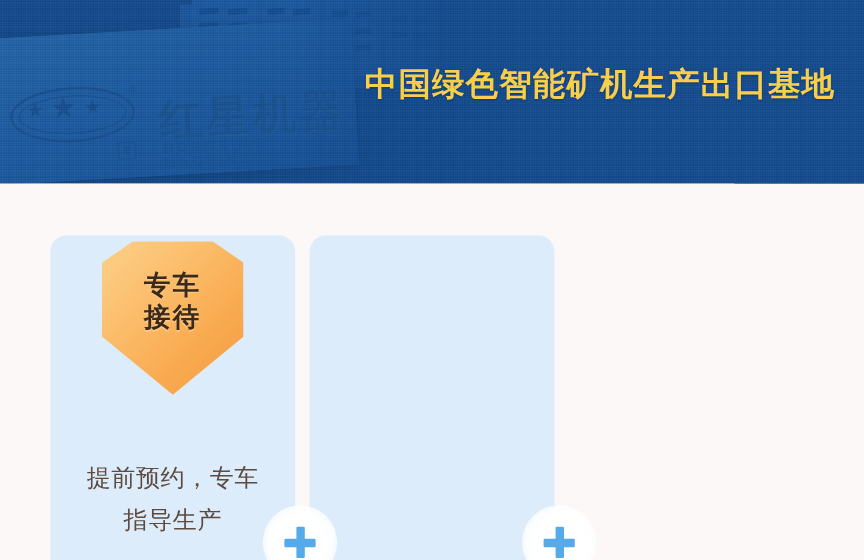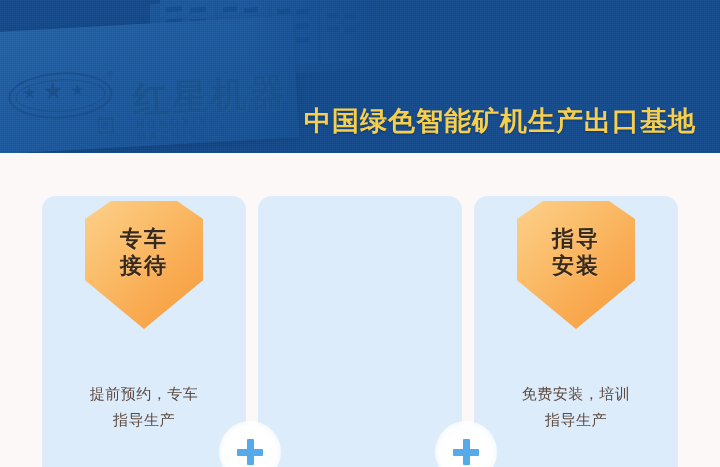--- a/index.html
+++ b/index.html
@@ -84,21 +84,21 @@
         #134a8e 100%);
   }
   .banner-noise{
     position:absolute;left:0;top:0;width:720px;height:153px;
     background-image:
       repeating-linear-gradient(0deg,rgba(255,255,255,.022) 0 1px,rgba(0,0,0,.022) 1px 2px),
       repeating-linear-gradient(90deg,rgba(255,255,255,.018) 0 1px,rgba(0,0,0,.018) 1px 2px);
   }
   .banner-text{
     position:absolute;right:24px;top:0;height:153px;
-    display:flex;flex-direction:row;justify-content:center;align-items:flex-end;
+    display:flex;flex-direction:column;justify-content:center;align-items:flex-end;
     text-align:right;
   }
   .banner-title{
     font-size:27px;font-weight:bold;color:#f7cf4d;letter-spacing:1px;
     font-family:"DejaVu Sans","Liberation Sans",sans-serif;
     text-shadow:0 1px 2px rgba(0,0,0,.25);
     margin:0 0 14px 0;white-space:nowrap;
   }
   .banner-sub{
     font-size:19px;color:#ffffff;letter-spacing:.5px;
@@ -133,21 +133,21 @@
   }
   .badge-line{
     font-size:22px;font-weight:bold;color:#3a2a1c;letter-spacing:2px;
     font-family:"DejaVu Sans","Liberation Sans",sans-serif;
     line-height:1.24;
     text-shadow:0 1px 0 rgba(255,255,255,.25);
   }
   .card-desc{
     position:absolute;left:0;right:0;top:185px;
     text-align:center;
-    font-size:15px;line-height:1.75;color:#5d4a41;letter-spacing:.5px;
+    font-size:20px;line-height:1.75;color:#5d4a41;letter-spacing:.5px;
     font-family:"DejaVu Sans","Liberation Sans",sans-serif;
   }
   .card-desc span{display:block;}
 
   
   .plus{
     position:absolute;top:268px;width:62px;height:62px;
     background:radial-gradient(circle at 50% 50%,
         #ffffff 0%,#ffffff 46%,rgba(255,255,255,.92) 62%,
         rgba(255,255,255,.45) 82%,rgba(255,255,255,0) 100%);
@@ -234,30 +234,20 @@
       </div>
       <div class="card-desc">
         <span>提前预约，专车</span>
         <span>指导生产</span>
       </div>
     </div>
 
     <div class="card c2">
     </div>
 
-    <div class="card c3">
-      <div class="badge">
-        <div class="badge-line">指导</div>
-        <div class="badge-line">安装</div>
-      </div>
-      <div class="card-desc">
-        <span>免费安装，培训</span>
-        <span>指导生产</span>
-      </div>
-    </div>
 
     <div class="plus p1">
       <div class="plus-glyph"></div>
     </div>
     <div class="plus p2">
       <div class="plus-glyph"></div>
     </div>
 
   </div>
 </div>

